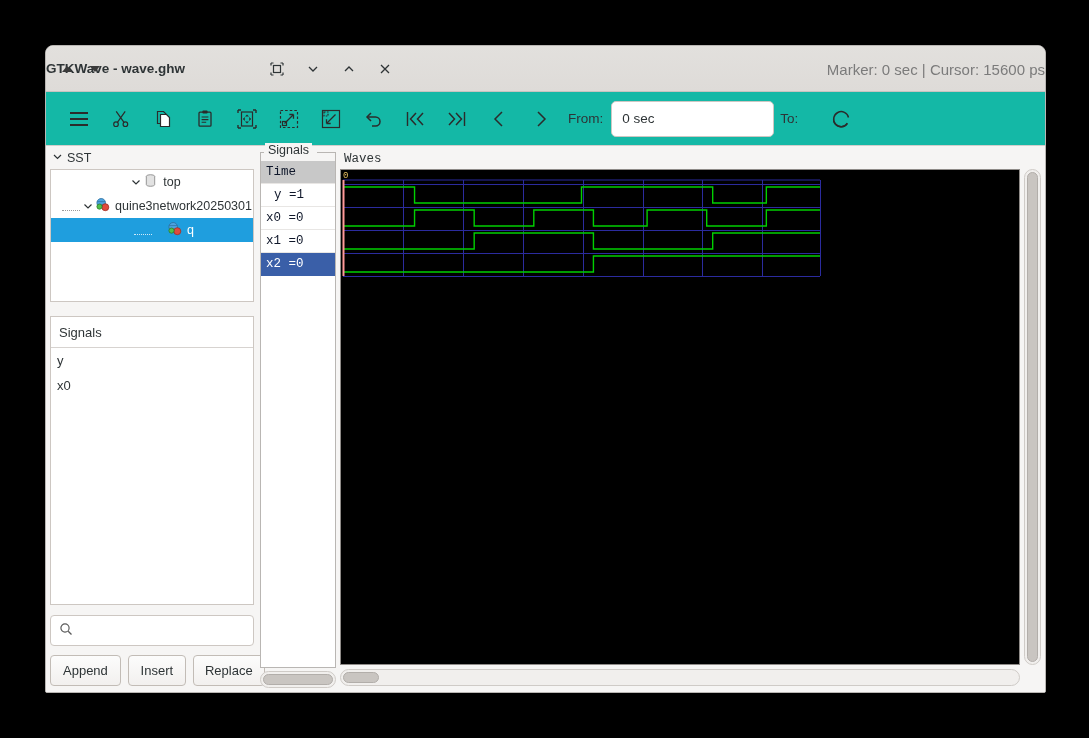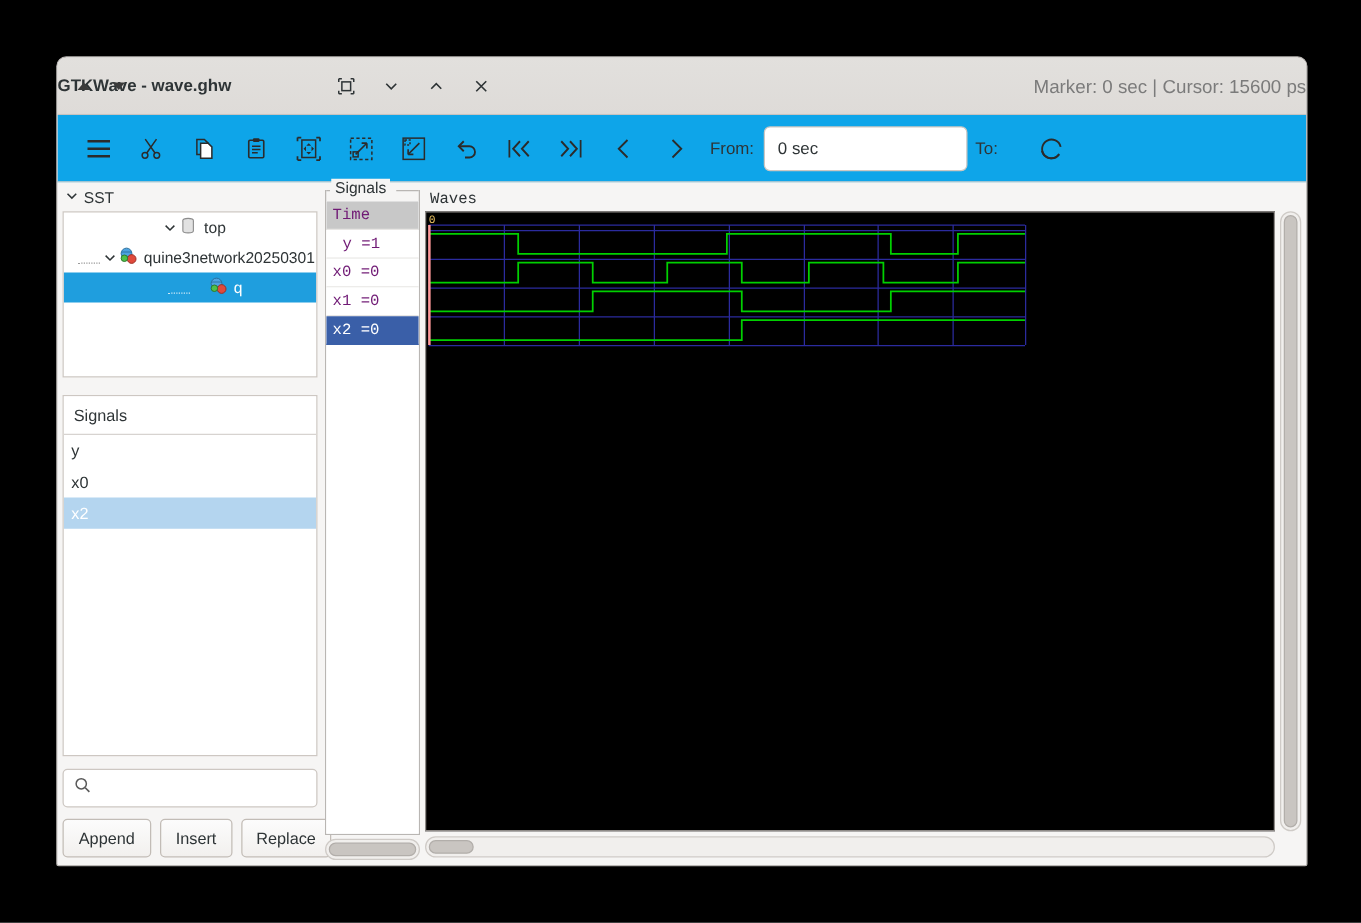--- a/index.html
+++ b/index.html
@@ -71,21 +71,21 @@
   .tri-dn { border-top: 6px solid #3b3b3b; }
   .wc {
     width: 22px; height: 22px; cursor: pointer;
     display: flex; align-items: center; justify-content: center;
     color: #2e3436;
   }
 
   
   .toolbar {
     height: 54px; flex: 0 0 54px;
-    background: #0ea5e9;
+    background: #14b8a6;
     border-bottom: 1px solid #d2cfcc;
     display: flex; align-items: center;
     padding: 0 12px; gap: 0px;
   }
   .tool {
     width: 42px; height: 40px;
     display: flex; align-items: center; justify-content: center;
     cursor: pointer; color: #2b2b2b; flex: 0 0 auto;
   }
   .tool svg { display: block; }
@@ -246,21 +246,21 @@
     margin-top: 9px;
     flex: 1 1 auto;
     overflow: hidden;
     background: #ffffff;
   }
   .nrow {
     height: 23px;
     display: flex; align-items: center;
     font-family: "Liberation Mono", monospace;
     font-size: 12.5px;
-    color: #701a75;
+    color: #0f172a;
     padding-left: 5px;
     white-space: nowrap;
     cursor: pointer;
     background: #ffffff;
     border-bottom: 1px solid #e8e6e4;
   }
   .nrow.time { background: #c8c8c8; font-weight: normal; }
   .nrow.sel  { background: #3a5fa8; color: #ffffff; border-bottom-color: #3a5fa8; }
   .nrow.indent { padding-left: 13px; }
 
@@ -546,21 +546,20 @@
           </span>
           <span>q</span>
         </div>
       </div>
 
       <div class="sig-box">
         <div class="sig-head">Signals</div>
         <div class="sig-list">
           <div class="sig-item">y</div>
           <div class="sig-item">x0</div>
-          <div class="sig-item sel">x2</div>
         </div>
       </div>
 
       <div class="search-box">
         <span>
           <svg width="14" height="14" viewBox="0 0 14 14">
             <circle cx="6" cy="6" r="4.1" fill="none" stroke="#5a5a5a" stroke-width="1.2"></circle>
             <path d="M9.2 9.2l3.3 3.3" stroke="#5a5a5a" stroke-width="1.3"></path>
           </svg>
         </span>

